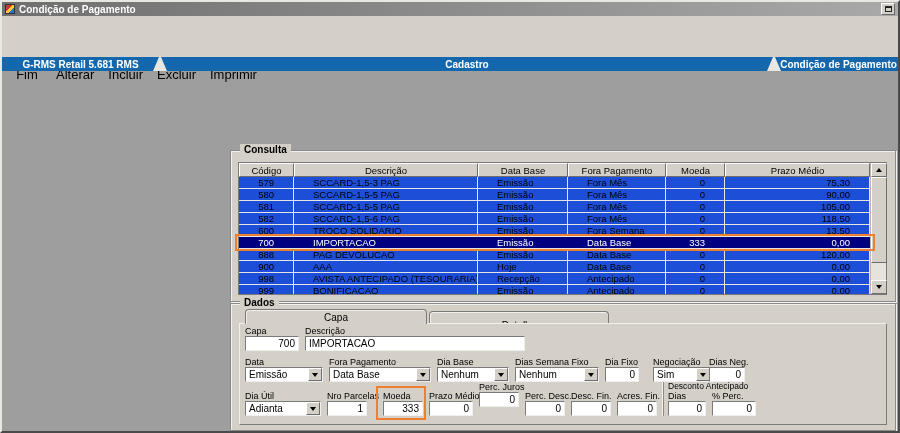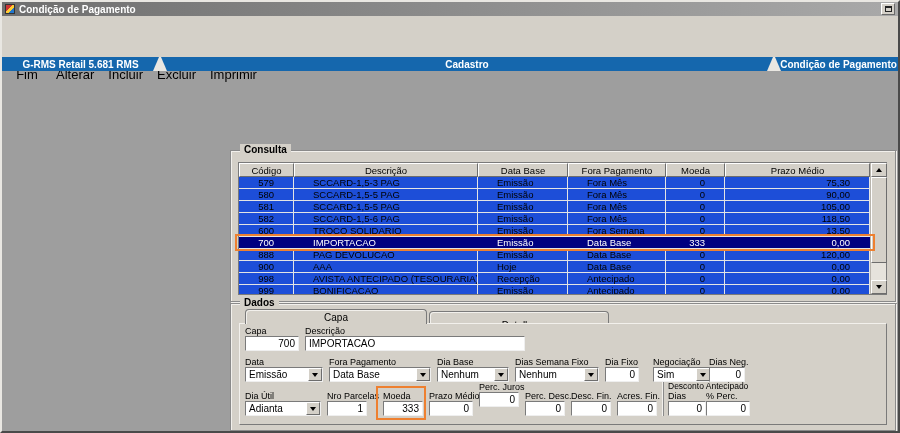--- a/index.html
+++ b/index.html
@@ -109,21 +109,21 @@
     display:flex; align-items:center; overflow:hidden;
   }
   .cval { flex:1; font-size:10px; padding-left:3px; white-space:nowrap; overflow:hidden; }
   .cbtn {
     width:14px; height:13px; margin-right:0; background:#d4d0c8;
     border:1px solid; border-color:#fff #6d6d6d #6d6d6d #fff;
     display:flex; align-items:center; justify-content:center; flex-shrink:0;
   }
   .dgroup { position:absolute; z-index:3; border-left:1px solid #8a8a8a; box-shadow:-1px 0 0 #f2f0ec; padding-left:4px; }
   .dg-title { font-size:8.5px; white-space:nowrap; height:9px; line-height:9px; color:#000; }
-  .dg-cols { display:flex; }
+  .dg-cols { display:flex; gap:6px; }
   
   .hl { position:absolute; border:2px solid #ee8030; z-index:6; pointer-events:none; }
 </style>
 </head>
 <body>
 
 <div class="win">
 
   <div class="titlebar">
     <span class="app-icon"></span>

